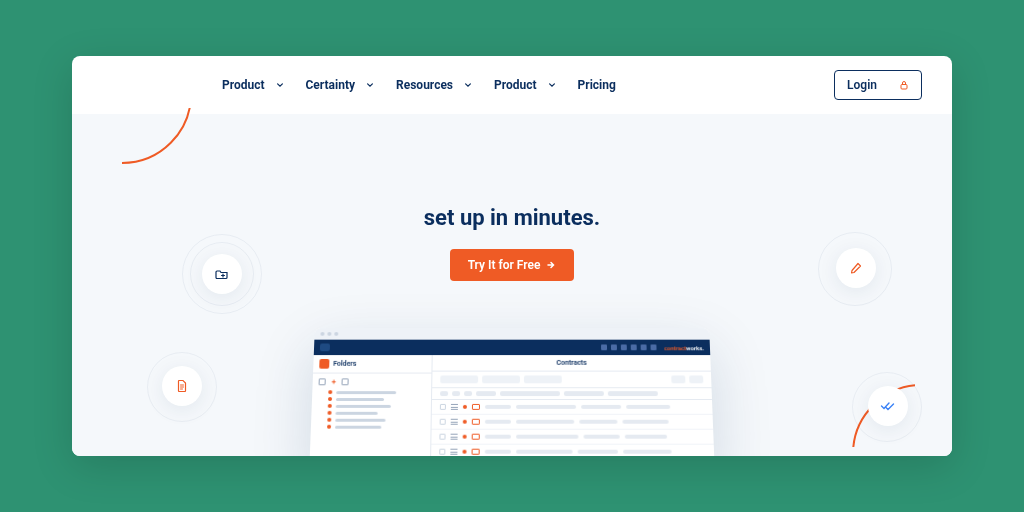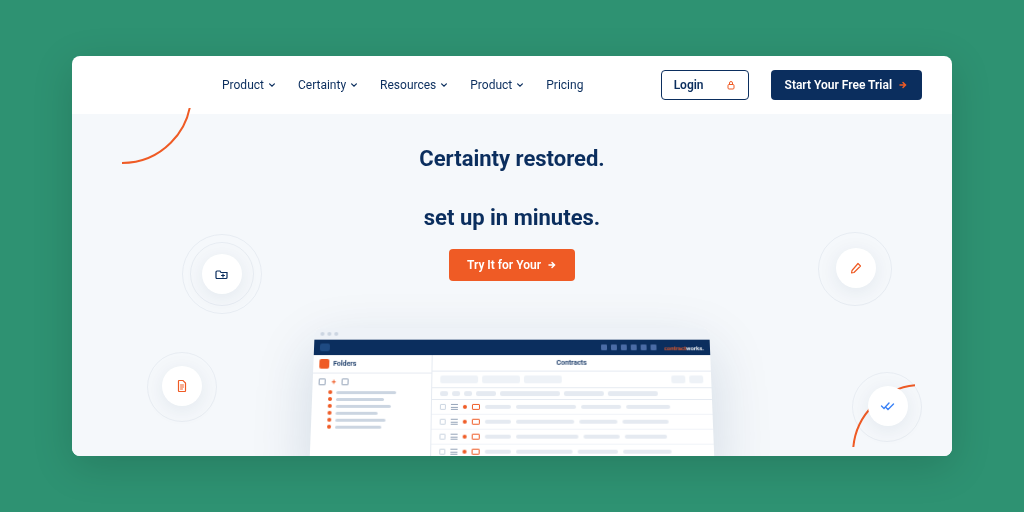--- a/index.html
+++ b/index.html
@@ -1,19 +1,19 @@
 <!DOCTYPE html>
 <html><head>
 <meta charset="utf-8">
 <style>
 *{margin:0;padding:0;box-sizing:border-box;font-family:-apple-system,BlinkMacSystemFont,"Segoe UI",Roboto,sans-serif}
 body{background:#2e9272;width:1024px;height:512px;overflow:hidden;display:flex;align-items:center;justify-content:center}
 .card{width:880px;height:400px;background:#fff;border-radius:8px;box-shadow:0 10px 40px rgba(0,0,0,.15);position:relative;overflow:hidden}
 .nav{display:flex;align-items:center;padding:14px 30px;gap:22px}
-.nav-item{color:#0b2e5e;font-size:12px;font-weight:400;display:flex;align-items:center;gap:4px;cursor:pointer}
+.nav-item{color:#0b2e5e;font-size:12px;font-weight:700;display:flex;align-items:center;gap:11px;cursor:pointer}
 .chev{width:8px;height:8px}
 .nav-spacer{flex:1}
 .login-btn{border:1px solid #0b2e5e;color:#0b2e5e;background:#fff;font-size:12px;font-weight:600;padding:7px 12px;border-radius:4px;display:flex;align-items:center;gap:22px;cursor:pointer}
 .cta-btn{background:#0b2e5e;color:#fff;font-size:12px;font-weight:600;padding:8px 14px;border:none;border-radius:4px;display:flex;align-items:center;gap:6px;cursor:pointer}
 .hero{background:#f5f8fb;height:calc(100% - 50px);position:relative;padding-top:30px;text-align:center}
 .hero h1{color:#0b2e5e;font-size:22px;font-weight:700;line-height:1.35;max-width:520px;margin:0 auto}
 .sub{color:#0b2e5e;font-size:10.5px;font-weight:500;max-width:400px;margin:10px auto 0;line-height:1.4}
 .try-btn{background:#ef5b25;color:#fff;border:none;font-size:12px;font-weight:600;padding:9px 18px;border-radius:4px;margin-top:16px;display:inline-flex;align-items:center;gap:6px;cursor:pointer}
 .badge{position:absolute;width:40px;height:40px;background:#fff;border-radius:50%;display:flex;align-items:center;justify-content:center;box-shadow:0 4px 20px rgba(11,46,94,.08)}
 .ring{position:absolute;border:1px solid rgba(11,46,94,.06);border-radius:50%}
@@ -89,26 +89,20 @@
         </div>
     </div>
     <div class="nav-spacer"></div>
     <button class="login-btn">
       <span>Login</span>
       <svg width="10" height="10" viewBox="0 0 10 10">
           <rect x="2" y="4.5" width="6" height="4.5" rx="1" fill="none" stroke="#ef5b25" stroke-width="1"></rect>
           <path d="M3.5 4.5V3a1.5 1.5 0 013 0v1.5" fill="none" stroke="#ef5b25" stroke-width="1"></path>
         </svg>
     </button>
-    <button class="cta-btn">
-      <span>Start Your Free Trial</span>
-      <svg width="10" height="10" viewBox="0 0 10 10">
-          <path d="M2 5h5M5 2.5L7.5 5 5 7.5" stroke="#ef5b25" stroke-width="1.5" fill="none" stroke-linecap="round"></path>
-        </svg>
-    </button>
   </nav>
 
   <div class="hero">
     <div class="swoop" style="top:-90px;left:-20px;clip-path:inset(60% 0 0 50%)"></div>
     <div class="swoop" style="bottom:-60px;right:-40px;clip-path:inset(0 55% 55% 0)"></div>
 
     <div class="ring" style="width:80px;height:80px;top:120px;left:110px"></div>
     <div class="ring" style="width:64px;height:64px;top:128px;left:118px"></div>
     <div class="badge" style="top:140px;left:130px">
       <svg width="14" height="14" viewBox="0 0 14 14">
@@ -133,26 +127,26 @@
     </div>
 
     <div class="ring" style="width:70px;height:70px;top:258px;right:30px"></div>
     <div class="badge" style="top:272px;right:44px">
       <svg width="16" height="14" viewBox="0 0 16 14">
           <path d="M1.5 7l2.5 2.5L9 4M6 8.5l2 2L13.5 5" fill="none" stroke="#3b82f6" stroke-width="1.4" stroke-linecap="round"></path>
         </svg>
     </div>
 
     <h1>
-      <span>Certainty restored.</span><br>
+      <br>
       <br>
       <span>set up in minutes.</span>
     </h1>
     <button class="try-btn">
-      <span>Try It for Your</span>
+      <span>Try It for Free</span>
       <svg width="10" height="10" viewBox="0 0 10 10">
           <path d="M2 5h5M5 2.5L7.5 5 5 7.5" stroke="#fff" stroke-width="1.5" fill="none" stroke-linecap="round"></path>
         </svg>
     </button>
 
     <div class="mockup">
       <div class="mockup-top">
           <div class="dot"></div>
           <div class="dot"></div>
           <div class="dot"></div>

